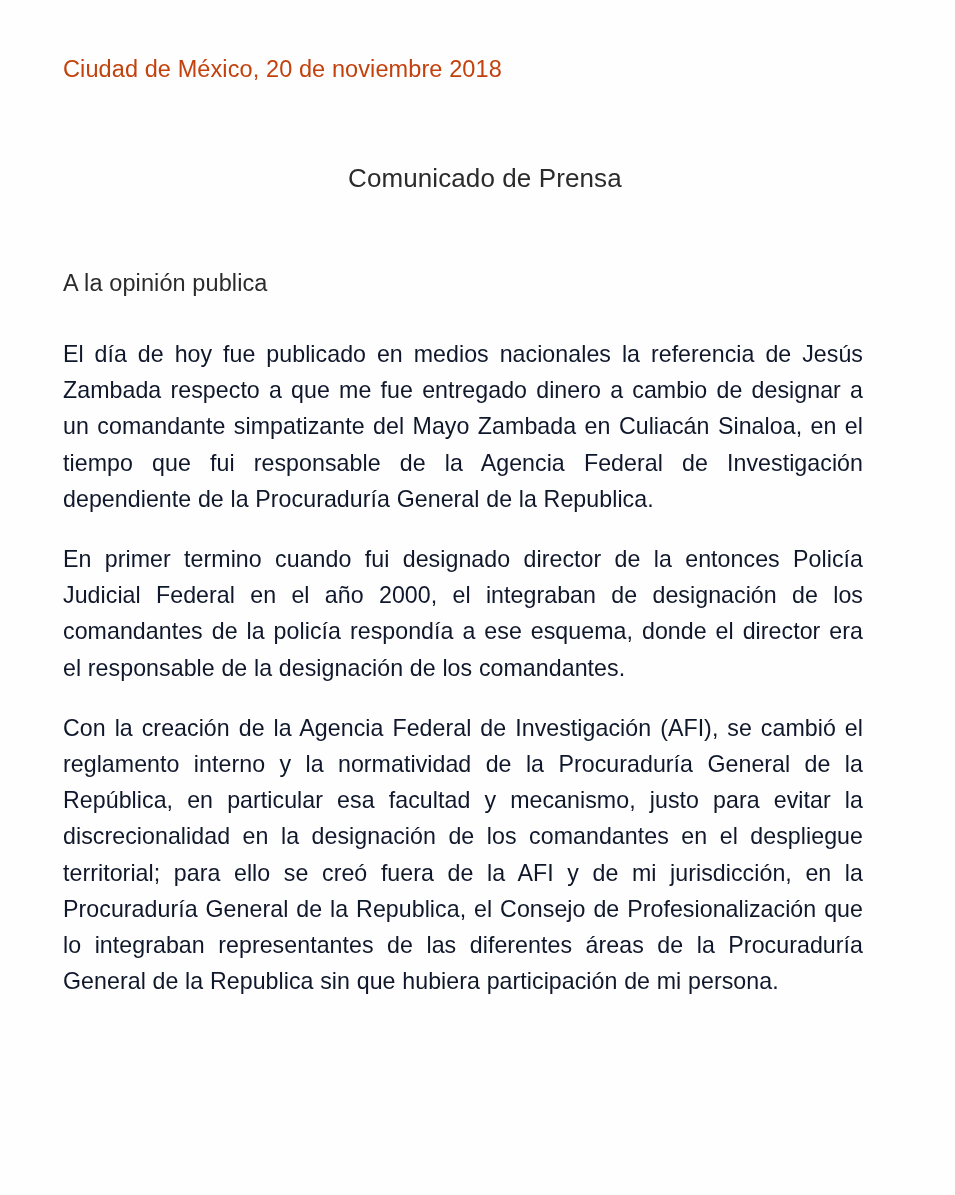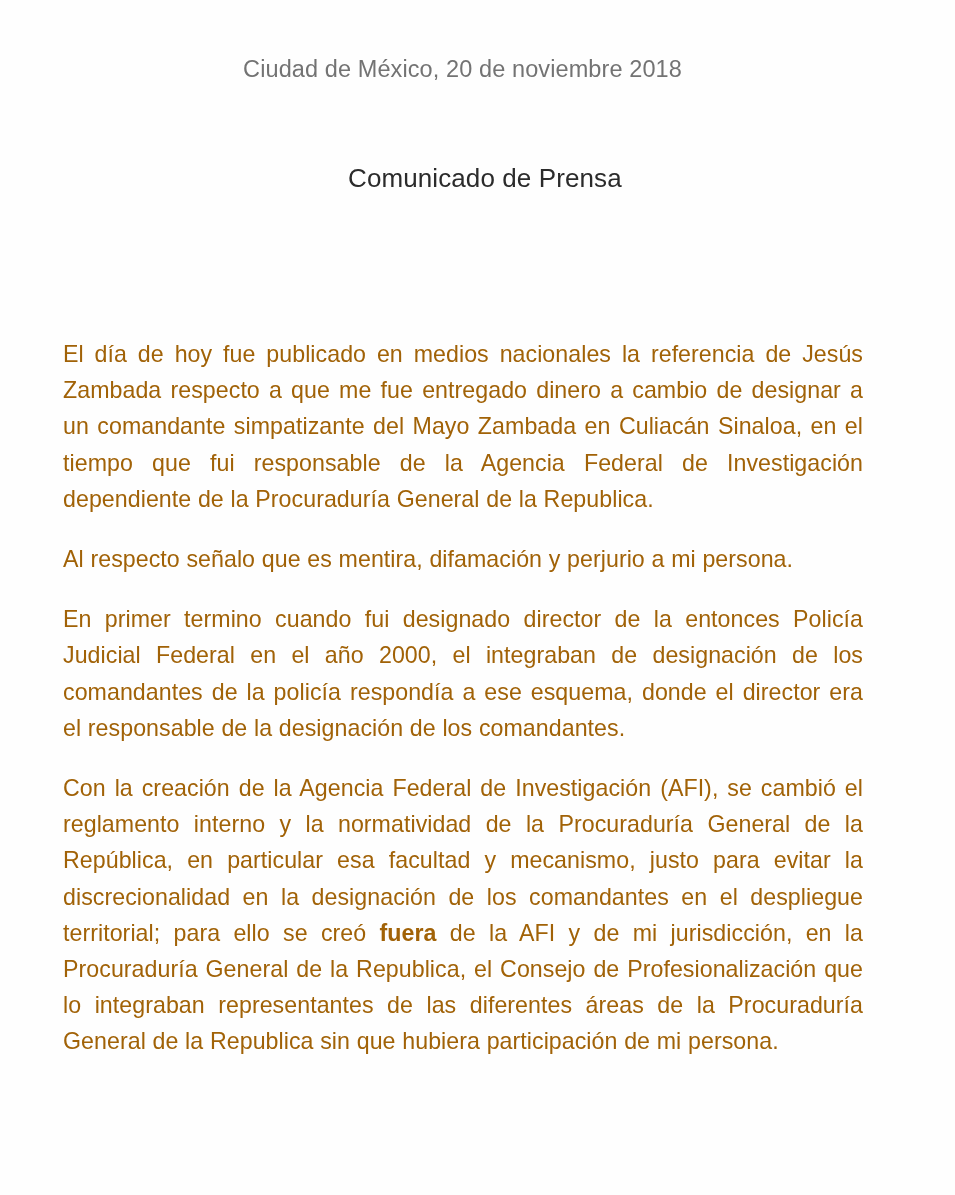--- a/index.html
+++ b/index.html
@@ -22,24 +22,24 @@
     background: #fefefe;
     box-sizing: border-box;
     overflow: hidden;
   }
 
   .doc-date {
     position: absolute;
     top: 56px;
     left: 63px;
     width: 799px;
-    text-align: center;
+    text-align: left;
     font-size: 23.5px;
     letter-spacing: 0.1px;
-    color: #737373;
+    color: #c2410c;
   }
 
   .doc-heading {
     position: absolute;
     top: 163px;
     left: 348px;
     font-size: 26px;
     letter-spacing: 0.1px;
     color: #2b2b2b;
   }
@@ -59,48 +59,48 @@
     left: 63px;
     width: 800px;
   }
 
   .para {
     font-size: 23.2px;
     line-height: 36.2px;
     text-align: justify;
     text-justify: inter-word;
     margin: 0 0 24px 0;
-    color: #a16207;
+    color: #0f172a;
     letter-spacing: 0.05px;
     word-spacing: 0.2px;
   }
 
   .para.last {
     margin-bottom: 0;
   }
 
   .para b {
-    font-weight: bold;
+    font-weight: normal;
   }
 </style>
 </head>
 <body>
 
 <div class="page">
 
   <div class="doc-date">Ciudad de México, 20 de noviembre 2018</div>
 
   <div class="doc-heading">Comunicado de Prensa</div>
 
+  <div class="doc-salutation">A la opinión publica</div>
 
   <div class="body-block">
 
     <p class="para">El día de hoy fue publicado en medios nacionales la referencia de Jesús Zambada respecto a que me fue entregado dinero a cambio de designar a un comandante simpatizante del Mayo Zambada en Culiacán Sinaloa, en el tiempo que fui responsable de la Agencia Federal de Investigación dependiente de la Procuraduría General de la Republica.</p>
 
-    <p class="para">Al respecto señalo que es mentira, difamación y perjurio a mi persona.</p>
 
     <p class="para">En primer termino cuando fui designado director de la entonces Policía Judicial Federal en el año 2000, el integraban de designación de los comandantes de la policía respondía a ese esquema, donde el director era el responsable de la designación de los comandantes.</p>
 
     <p class="para"><span>Con la creación de la Agencia Federal de Investigación (AFI), se cambió el reglamento interno y la normatividad de la Procuraduría General de la República, en particular esa facultad y mecanismo, justo para evitar la discrecionalidad en la designación de los comandantes en el despliegue territorial; para ello se creó </span><b>fuera</b><span> de la AFI y de mi jurisdicción, en la Procuraduría General de la Republica, el Consejo de Profesionalización que lo integraban representantes de las diferentes áreas de la Procuraduría General de la Republica sin que hubiera participación de mi persona.</span></p>
 
 
   </div>
 
 </div>
 

